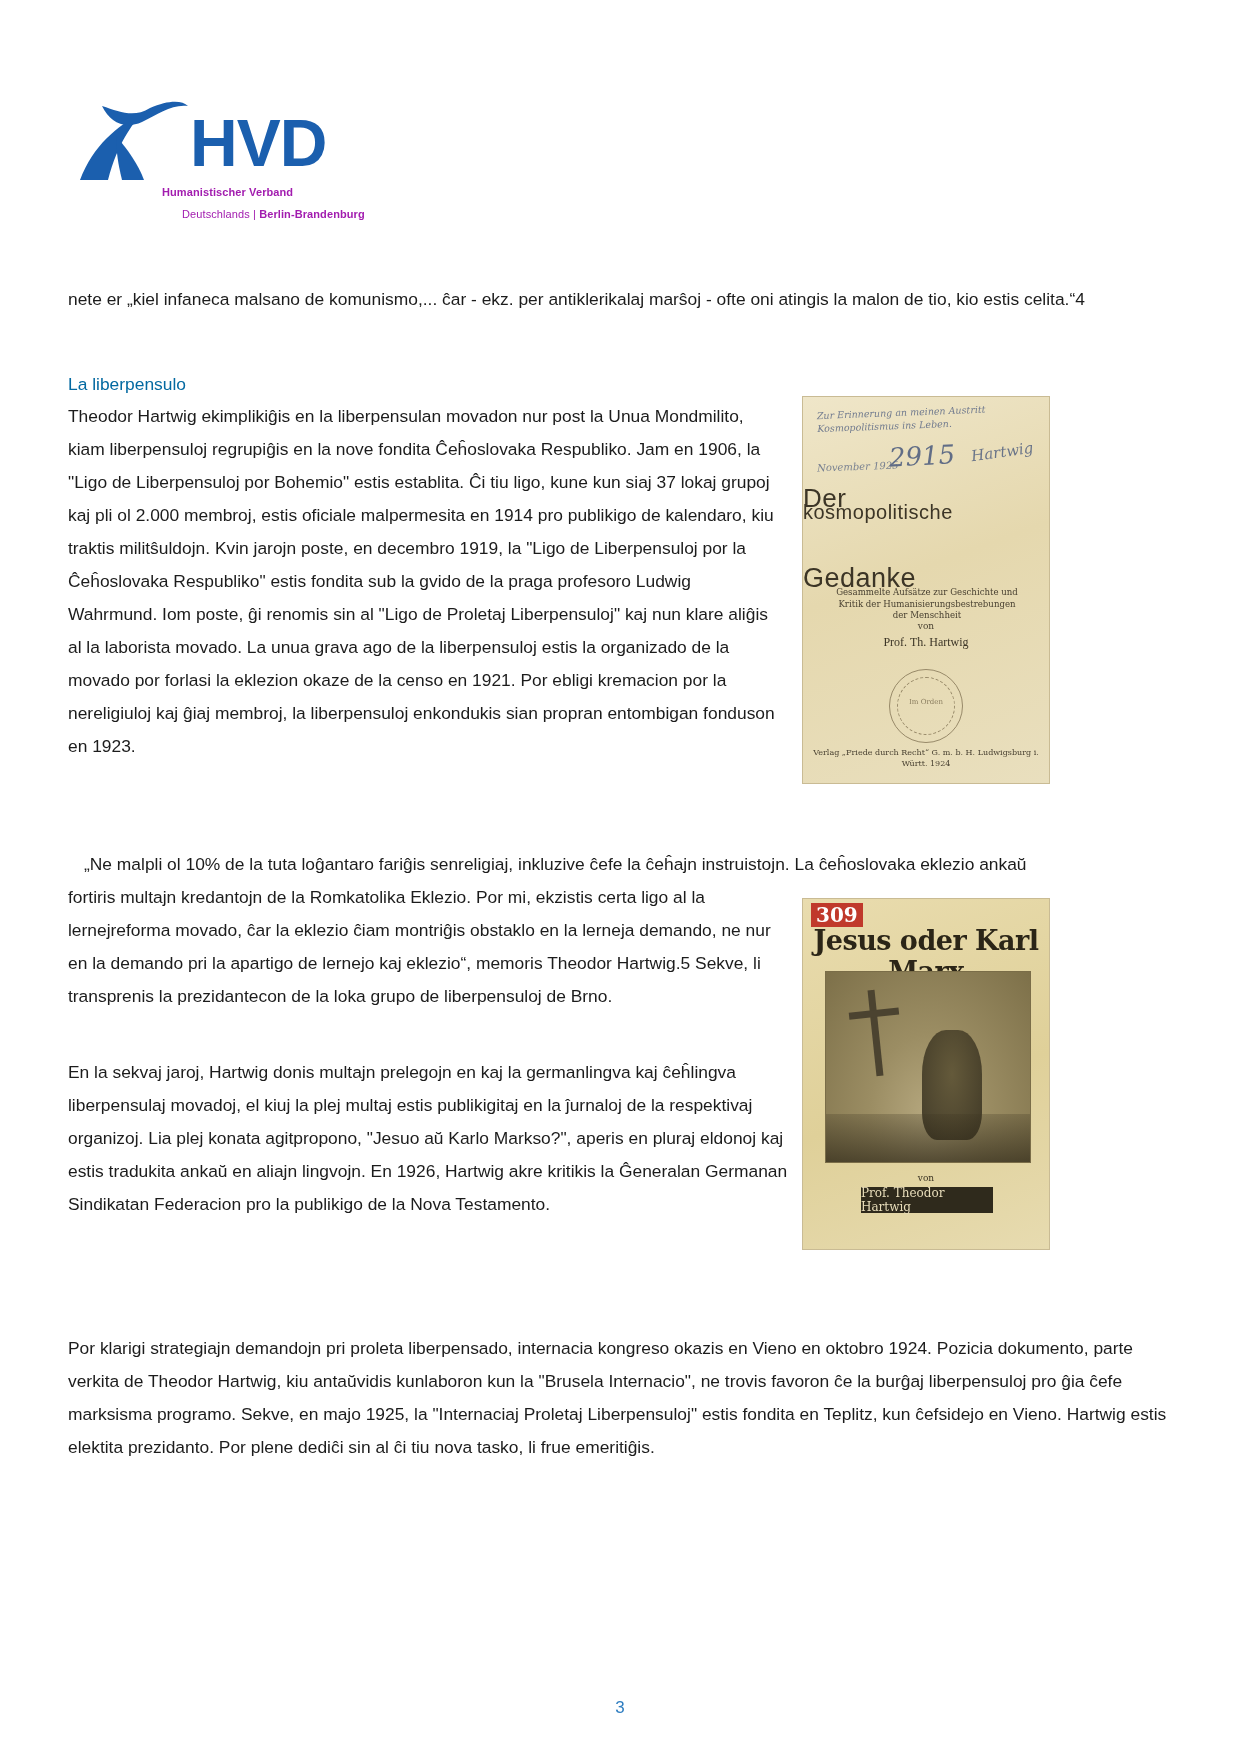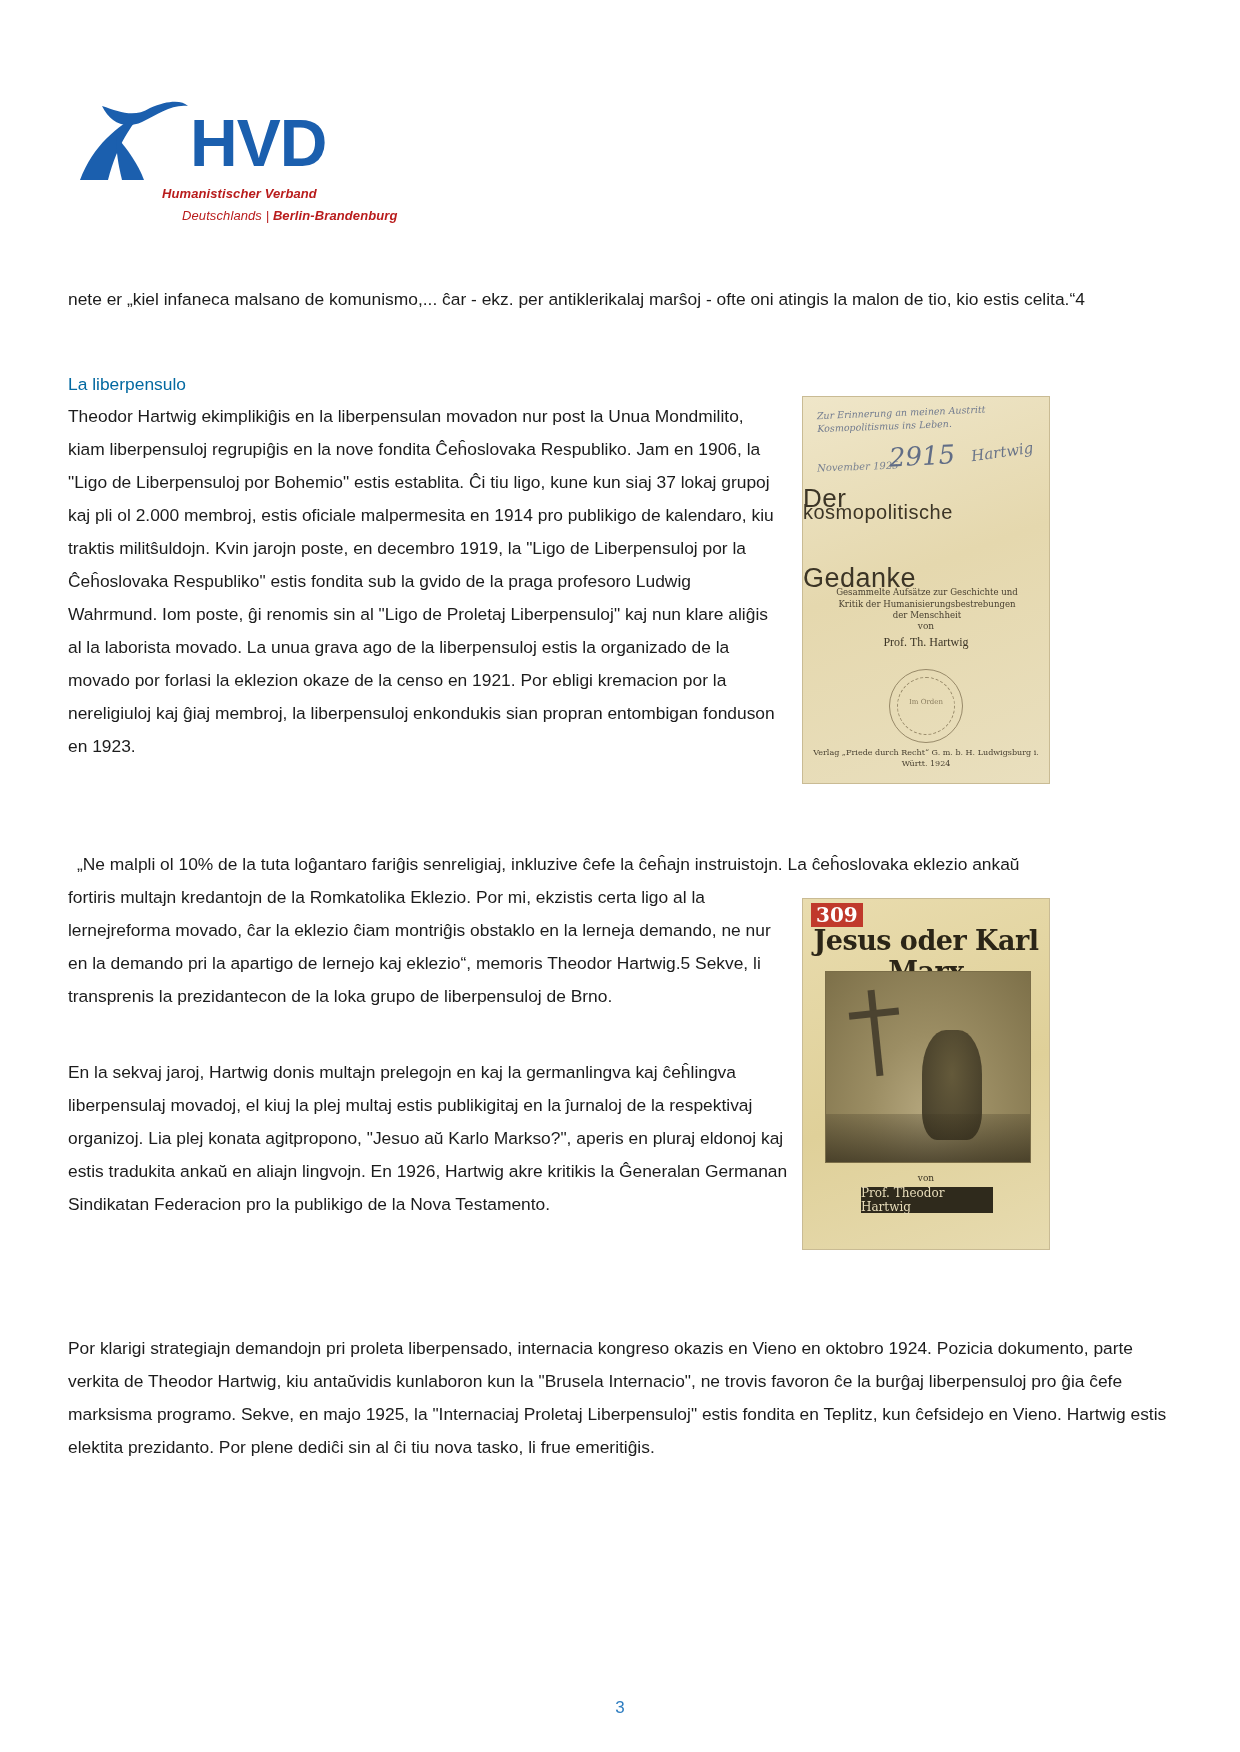--- a/index.html
+++ b/index.html
@@ -60,25 +60,24 @@
     font-size: 66px;
     font-weight: bold;
     color: #1b5fae;
     letter-spacing: -1px;
     line-height: 1;
     font-family: "Liberation Sans", sans-serif;
   }
   .logo-sub1, .logo-sub2 {
     position: absolute;
     left: 90px;
-    font-size: 13px;
+    font-size: 11px;
     font-weight: bold;
-    color: #b91c1c;
+    color: #a21caf;
     letter-spacing: 0.1px;
-    font-style: italic;
   }
   .logo-sub1 { top: 98px; }
   .logo-sub2 { top: 120px; margin-left: 20px; }
   .logo-sub2 .light { font-weight: normal; }
   
   .content {
     position: absolute;
     left: 0; top: 0;
     width: 1240px;
   }
@@ -95,21 +94,21 @@
     margin: 0;
     font-size: 17.4px;
     line-height: 28px;
     color: #0369a1;
     font-weight: normal;
   }
   
   #p-intro   { left: 68px; top: 283px; width: 1110px; }
   #h-liber   { left: 68px; top: 370px; width: 600px; }
   #p-body1   { left: 68px; top: 400px; width: 712px; }
-  #p-body2a  { left: 77px; top: 848px; width: 1110px; }
+  #p-body2a  { left: 84px; top: 848px; width: 1110px; }
   #p-body2b  { left: 68px; top: 881px; width: 712px; }
   #p-body3   { left: 68px; top: 1056px; width: 740px; }
   #p-body4   { left: 68px; top: 1292px; width: 1110px; margin-top: 40px; }
   
   .figure {
     position: absolute;
     background: #e8ddba;
     border: 1px solid #c9bb94;
     box-sizing: border-box;
     overflow: hidden;

